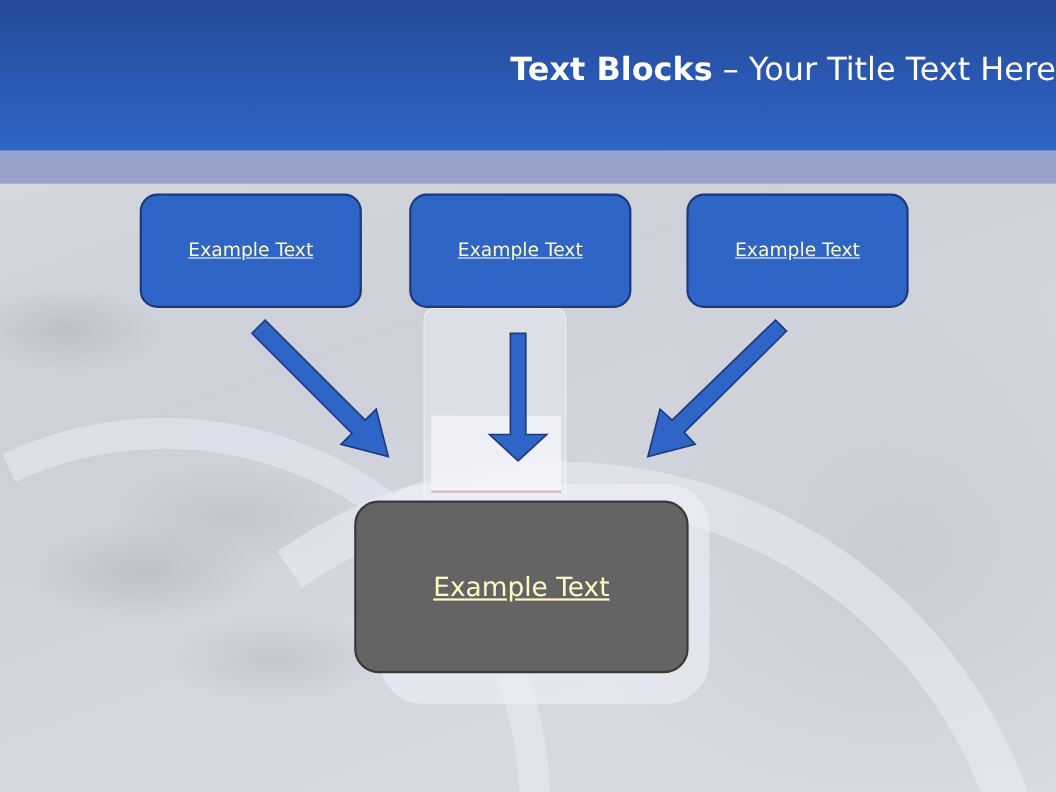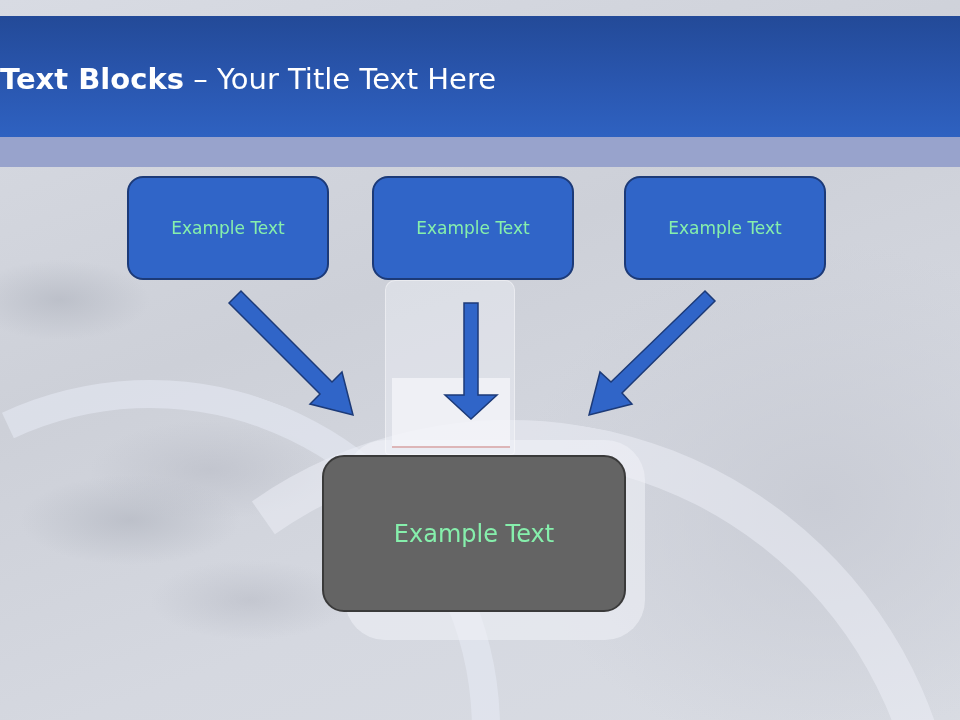--- a/index.html
+++ b/index.html
@@ -45,40 +45,41 @@
       border-bottom: 2px solid rgba(200,120,120,0.5);
     }
     .vial-base {
       position: absolute; left: 345px; top: 440px; width: 300px; height: 200px;
       background: rgba(240,242,248,0.55);
       border-radius: 40px;
     }
     .header {
       position: absolute; left: 0; top: 0; width: 960px; height: 137px;
       background: linear-gradient(180deg, #234a98 0%, #2a57b0 50%, #3065c6 100%);
-      display: flex; align-items: center; justify-content: flex-start; margin-top: 16px;
+      display: flex; align-items: center; justify-content: flex-end;
     }
     .header-band {
       position: absolute; left: 0; top: 137px; width: 960px; height: 30px;
       background: #98a3cc;
     }
     .title {
       color: #ffffff; font-size: 29px; letter-spacing: 0px;
       font-family: "DejaVu Sans", sans-serif;
       margin-top: -12px;
       white-space: nowrap;
     }
     .title .bold { font-weight: bold; }
     .title .light { font-weight: normal; }
     .box {
       position: absolute;
       display: flex; align-items: center; justify-content: center;
-      color: #86efac;
+      color: #fef9c3;
       border-radius: 16px;
       font-family: "DejaVu Sans", sans-serif;
+      text-decoration: underline;
     }
     .box.blue {
       background: #3065c8;
       border: 2px solid #1c3a78;
       font-size: 17px;
       width: 202px; height: 104px;
       top: 176px;
     }
     .box.gray {
       background: #646464;

